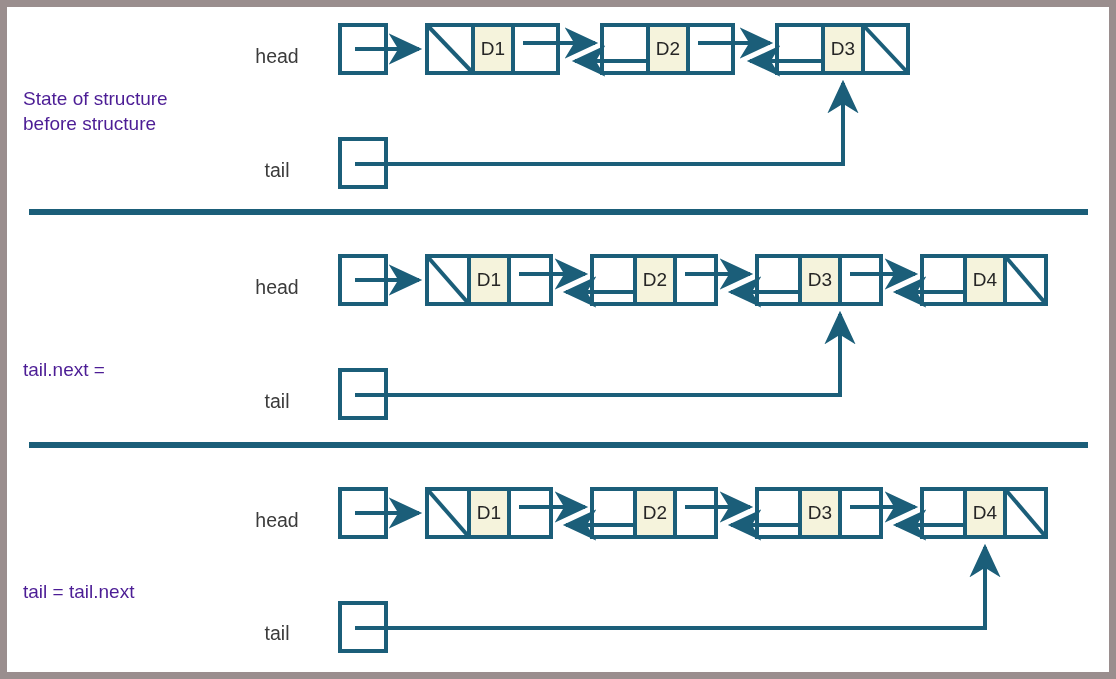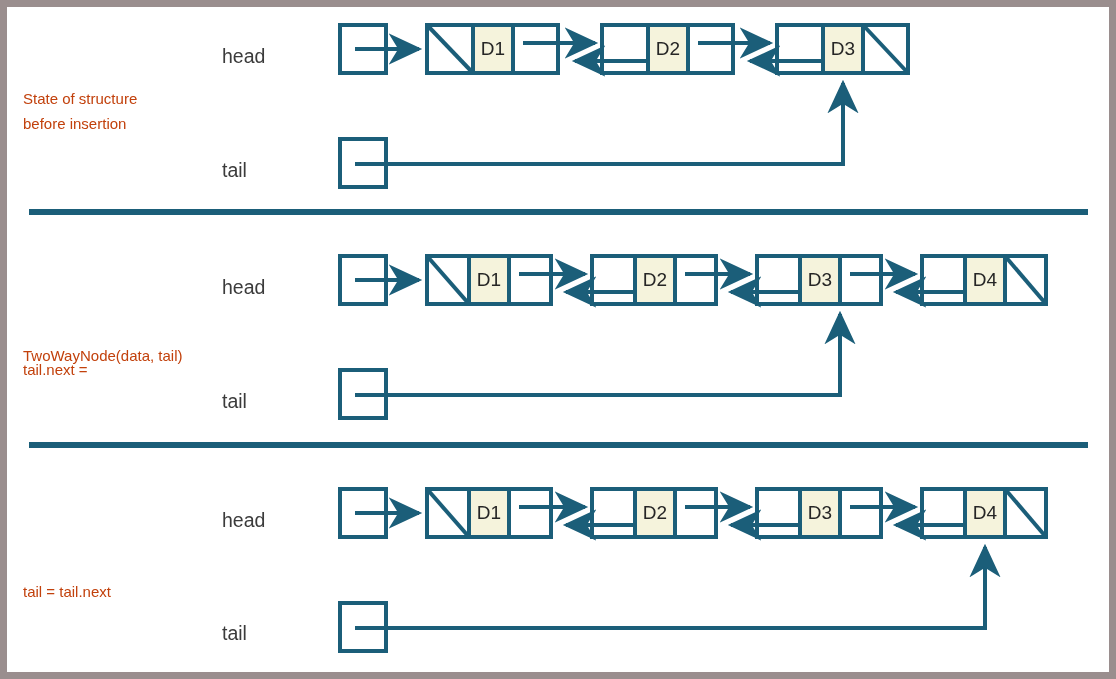--- a/index.html
+++ b/index.html
@@ -29,52 +29,51 @@
     position: absolute;
     left: 0;
     top: 0;
     width: 1102px;
     height: 665px;
     display: block;
   }
   .caption {
     position: absolute;
     font-family: "Liberation Sans", sans-serif;
-    font-size: 15px;
+    font-size: 19px;
     line-height: 25px;
-    color: #c2410c;
+    color: #4c1d95;
     white-space: pre;
   }
   .ptr-label {
     position: absolute;
     font-family: "Liberation Sans", sans-serif;
     font-size: 19.5px;
     color: #3b3b3b;
-    text-align: left;
+    text-align: center;
     white-space: pre;
   }
   .cell-text {
     font-family: "Liberation Sans", sans-serif;
     font-size: 19px;
     fill: #262626;
   }
 </style>
 </head>
 <body>
 
 <div id="figure">
   <div id="figure-inner">
 
     <div class="caption" style="left:16px; top:79px;">State of structure</div>
-    <div class="caption" style="left:16px; top:104px;">before insertion</div>
+    <div class="caption" style="left:16px; top:104px;">before structure</div>
     <div class="ptr-label" style="left:215px; top:38px; width:110px;">head</div>
     <div class="ptr-label" style="left:215px; top:152px; width:110px;">tail</div>
 
     <div class="caption" style="left:16px; top:311px;margin-top:39px;">tail.next =</div>
-    <div class="caption" style="left:16px; top:336px;">TwoWayNode(data, tail)</div>
     <div class="ptr-label" style="left:215px; top:269px; width:110px;">head</div>
     <div class="ptr-label" style="left:215px; top:383px; width:110px;">tail</div>
 
     <div class="caption" style="left:16px; top:572px;">tail = tail.next</div>
     <div class="ptr-label" style="left:215px; top:502px; width:110px;">head</div>
     <div class="ptr-label" style="left:215px; top:615px; width:110px;">tail</div>
 
     <svg class="layer" viewBox="0 0 1102 665">
       <defs>
         <marker id="arw" markerWidth="9" markerHeight="9" refX="7.6" refY="4.5" orient="auto" markerUnits="strokeWidth">

